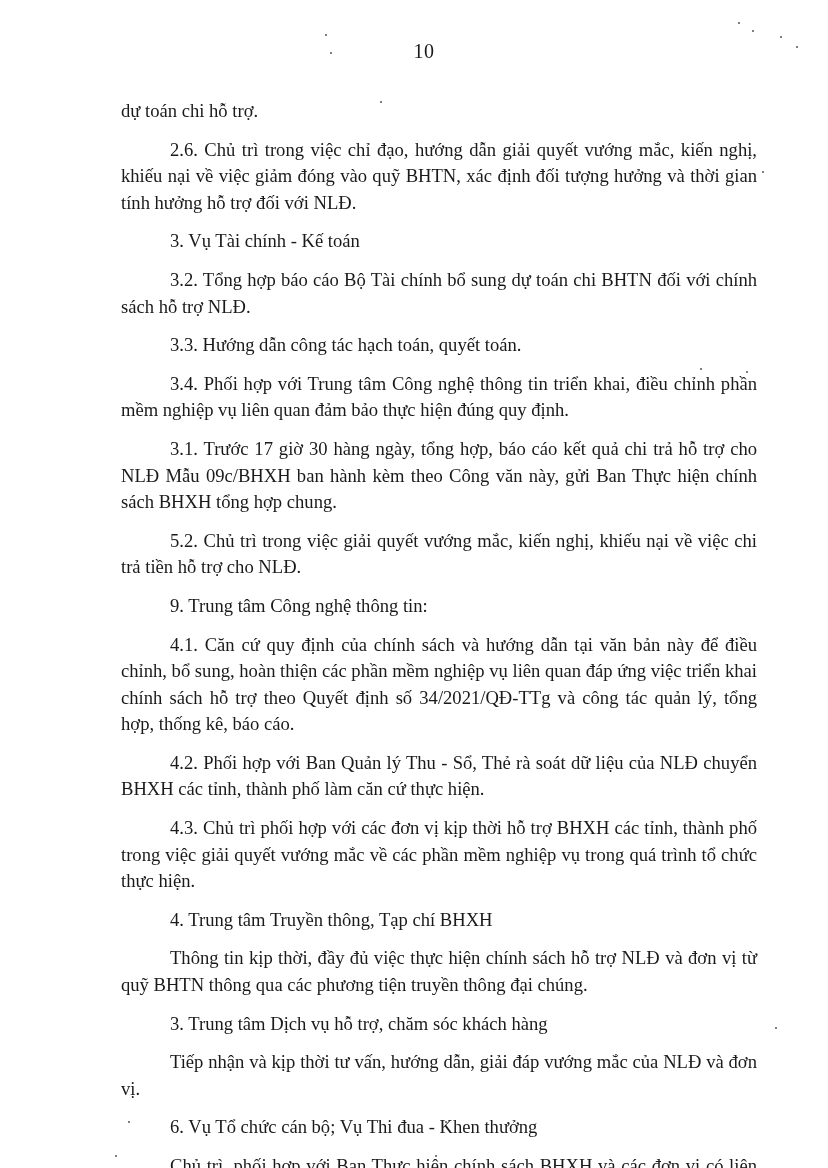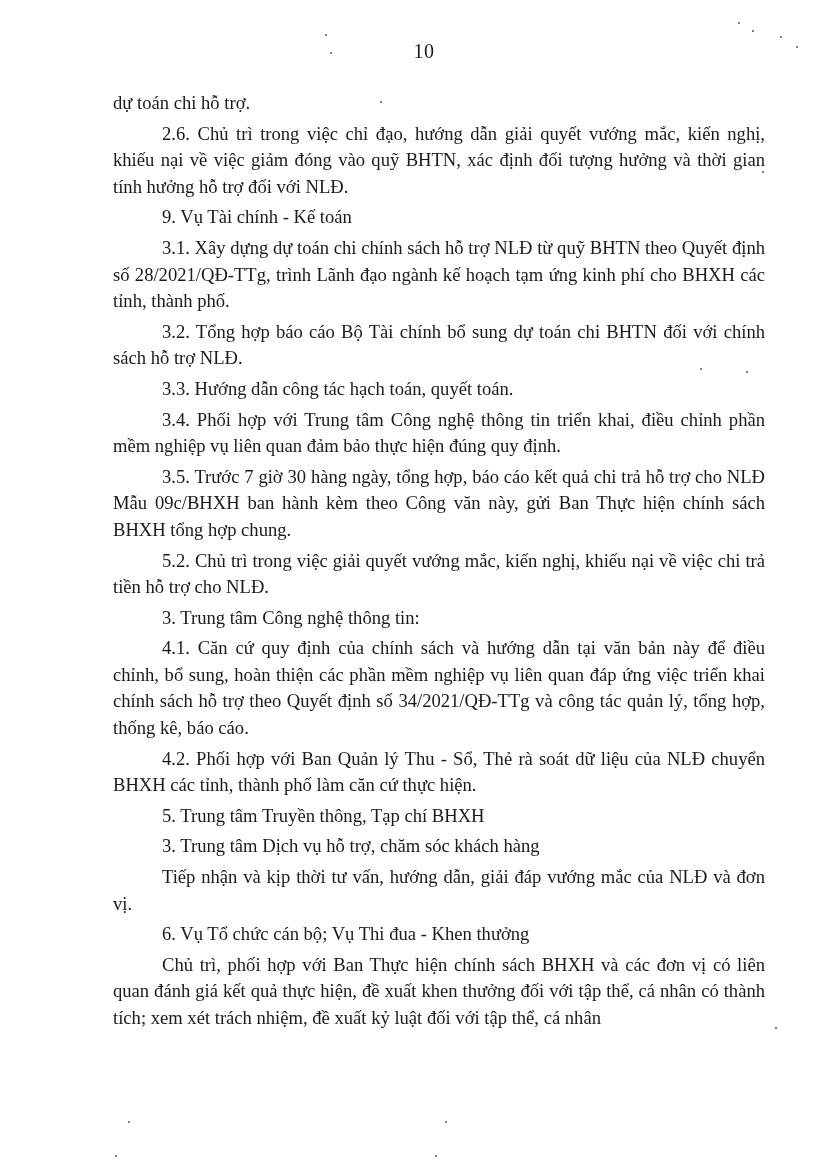--- a/index.html
+++ b/index.html
@@ -24,51 +24,52 @@
     }
     .content {
       position: absolute;
       top: 86px;
       left: 109px;
       width: 660px;
       font-size: 18.6px;
       line-height: 26.6px;
     }
     .para {
-      margin: 4px;
+      margin: 12px;
       text-align: justify;
       text-align-last: left;
     }
     .para.indent { text-indent: 49px; }
     .speck {
       position: absolute;
       width: 2px; height: 2px;
       background: #555;
       border-radius: 1px;
     }
   </style>
 </head>
 <body>
 
 <div class="page-number">10</div>
 
 <div class="content">
   <p class="para">dự toán chi hỗ trợ.</p>
   <p class="para indent">2.6. Chủ trì trong việc chỉ đạo, hướng dẫn giải quyết vướng mắc, kiến nghị, khiếu nại về việc giảm đóng vào quỹ BHTN, xác định đối tượng hưởng và thời gian tính hưởng hỗ trợ đối với NLĐ.</p>
-  <p class="para indent">9. Vụ Tài chính - Kế toán</p>
-  <p class="para indent">3.1. Xây dựng dự toán chi chính sách hỗ trợ NLĐ từ quỹ BHTN theo Quyết định số 28/2021/QĐ-TTg, trình Lãnh đạo ngành kế hoạch tạm ứng kinh phí cho BHXH các tỉnh, thành phố.</p>
+  <p class="para indent">3. Vụ Tài chính - Kế toán</p>
   <p class="para indent">3.2. Tổng hợp báo cáo Bộ Tài chính bổ sung dự toán chi BHTN đối với chính sách hỗ trợ NLĐ.</p>
   <p class="para indent">3.3. Hướng dẫn công tác hạch toán, quyết toán.</p>
   <p class="para indent">3.4. Phối hợp với Trung tâm Công nghệ thông tin triển khai, điều chỉnh phần mềm nghiệp vụ liên quan đảm bảo thực hiện đúng quy định.</p>
-  <p class="para indent">3.5. Trước 7 giờ 30 hàng ngày, tổng hợp, báo cáo kết quả chi trả hỗ trợ cho NLĐ Mẫu 09c/BHXH ban hành kèm theo Công văn này, gửi Ban Thực hiện chính sách BHXH tổng hợp chung.</p>
+  <p class="para indent">3.1. Trước 17 giờ 30 hàng ngày, tổng hợp, báo cáo kết quả chi trả hỗ trợ cho NLĐ Mẫu 09c/BHXH ban hành kèm theo Công văn này, gửi Ban Thực hiện chính sách BHXH tổng hợp chung.</p>
   <p class="para indent">5.2. Chủ trì trong việc giải quyết vướng mắc, kiến nghị, khiếu nại về việc chi trả tiền hỗ trợ cho NLĐ.</p>
-  <p class="para indent">3. Trung tâm Công nghệ thông tin:</p>
+  <p class="para indent">9. Trung tâm Công nghệ thông tin:</p>
   <p class="para indent">4.1. Căn cứ quy định của chính sách và hướng dẫn tại văn bản này để điều chỉnh, bổ sung, hoàn thiện các phần mềm nghiệp vụ liên quan đáp ứng việc triển khai chính sách hỗ trợ theo Quyết định số 34/2021/QĐ-TTg và công tác quản lý, tổng hợp, thống kê, báo cáo.</p>
   <p class="para indent">4.2. Phối hợp với Ban Quản lý Thu - Sổ, Thẻ rà soát dữ liệu của NLĐ chuyển BHXH các tỉnh, thành phố làm căn cứ thực hiện.</p>
-  <p class="para indent">5. Trung tâm Truyền thông, Tạp chí BHXH</p>
+  <p class="para indent">4.3. Chủ trì phối hợp với các đơn vị kịp thời hỗ trợ BHXH các tỉnh, thành phố trong việc giải quyết vướng mắc về các phần mềm nghiệp vụ trong quá trình tổ chức thực hiện.</p>
+  <p class="para indent">4. Trung tâm Truyền thông, Tạp chí BHXH</p>
+  <p class="para indent">Thông tin kịp thời, đầy đủ việc thực hiện chính sách hỗ trợ NLĐ và đơn vị từ quỹ BHTN thông qua các phương tiện truyền thông đại chúng.</p>
   <p class="para indent">3. Trung tâm Dịch vụ hỗ trợ, chăm sóc khách hàng</p>
   <p class="para indent">Tiếp nhận và kịp thời tư vấn, hướng dẫn, giải đáp vướng mắc của NLĐ và đơn vị.</p>
   <p class="para indent">6. Vụ Tổ chức cán bộ; Vụ Thi đua - Khen thưởng</p>
   <p class="para indent">Chủ trì, phối hợp với Ban Thực hiện chính sách BHXH và các đơn vị có liên quan đánh giá kết quả thực hiện, đề xuất khen thưởng đối với tập thể, cá nhân có thành tích; xem xét trách nhiệm, đề xuất kỷ luật đối với tập thể, cá nhân</p>
 </div>
 
 <div class="speck" style="top:22px;left:738px;"></div>
 <div class="speck" style="top:30px;left:752px;"></div>
 <div class="speck" style="top:36px;left:780px;"></div>
 <div class="speck" style="top:46px;left:796px;"></div>

